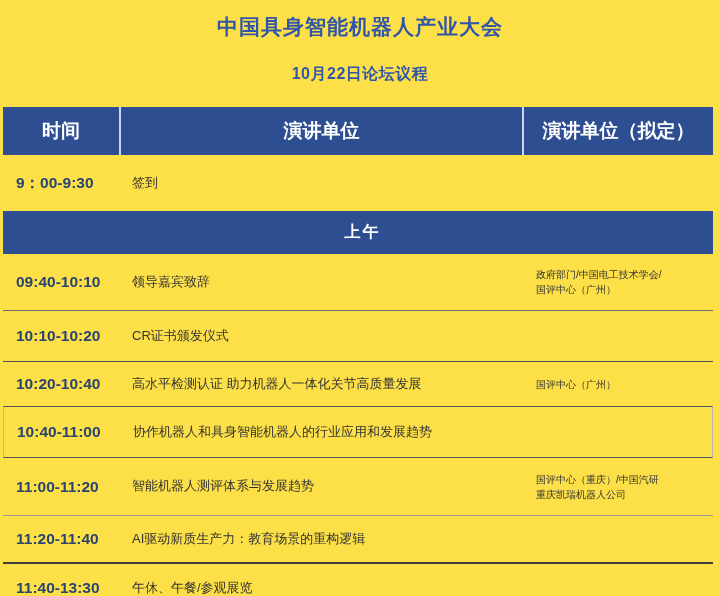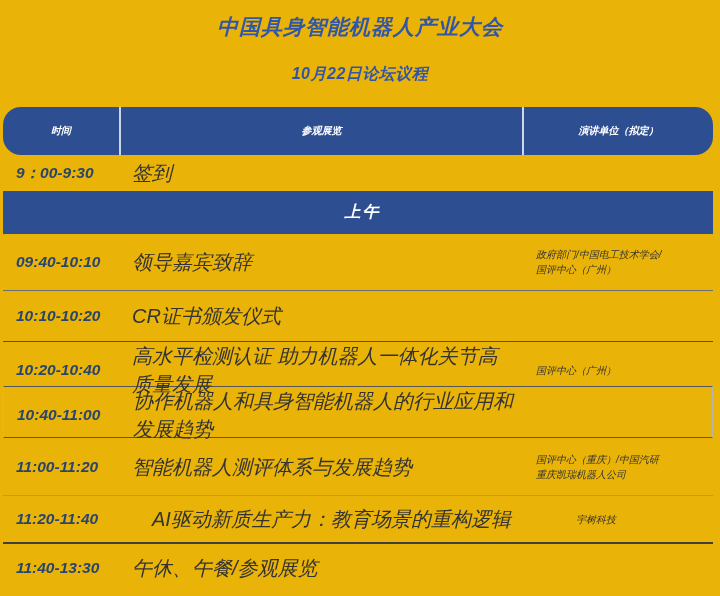--- a/index.html
+++ b/index.html
@@ -1,21 +1,21 @@
 <!DOCTYPE html>
 <html><head>
 <meta charset="utf-8">
 <style>
   * { margin: 0; padding: 0; box-sizing: border-box; }
   html, body { width: 720px; height: 596px; background: #ffffff; overflow: hidden; }
   body {
     font-family: "Liberation Sans", "DejaVu Sans", sans-serif;
     color: #333333;
   }
-  .page { width: 720px; height: 596px; background: #eab308; position: relative; font-style: italic; }
+  .page { width: 720px; height: 596px; background: #fde047; position: relative; }
 
   .page-title {
     text-align: center;
     padding-top: 13px;
     font-size: 21px;
     font-weight: bold;
     color: #3156a8;
     letter-spacing: 1px;
   }
   .page-subtitle {
@@ -36,22 +36,21 @@
   .row {
     display: grid;
     grid-template-columns: 116px 403px 1fr;
     align-items: center;
   }
   .header-row {
     background: #2e4e92;
     height: 48px;
     color: #ffffff;
     font-weight: bold;
-    font-size: 10px;
-    border-radius: 18px;
+    font-size: 19px;
   }
   .header-row .cell { text-align: center; height: 100%; display: flex; align-items: center; justify-content: center; }
   .header-row .cell + .cell { border-left: 2px solid #ccd6e6; }
 
   .section-row {
     background: #2e4e92;
     height: 43px;
     color: #ffffff;
     font-weight: bold;
     font-size: 16px;
@@ -63,63 +62,63 @@
   }
 
   .time-cell {
     font-weight: bold;
     font-size: 15.5px;
     color: #27456f;
     padding-left: 13px;
     white-space: nowrap;
   }
   .topic-cell {
-    font-size: 20px;
+    font-size: 13px;
     color: #333333;
     padding-left: 13px;
     padding-right: 8px;
     line-height: 1.4;
   }
   .speaker-cell {
     font-size: 10px;
     color: #333333;
     padding-left: 14px;
     padding-right: 6px;
     line-height: 1.5;
     white-space: pre-line;
   }
 
-  .r-signin { height: 36px; }
+  .r-signin { height: 56px; }
   .r1 { height: 57px; border-bottom: 1px solid #6e6e6e; }
   .r2 { height: 51px; border-bottom: 1px solid #4f4f4f; }
   .r3 { height: 44px; }
   .r4 {
     height: 52px;
     border-top: 1px solid #555555;
     border-bottom: 1px solid #555555;
     border-left: 1px solid #b5b5b5;
     border-right: 1px solid #b5b5b5;
   }
   .r5 { height: 58px; border-bottom: 1px solid #9a9a9a; }
-  .r6 { height: 48px; border-bottom: 2px solid #3f3f3f; gap: 20px; }
+  .r6 { height: 48px; border-bottom: 2px solid #3f3f3f; }
   .r7 { height: 48px; }
 </style>
 </head>
 <body>
 
 <div class="page">
 
   <div class="page-title">中国具身智能机器人产业大会</div>
   <div class="page-subtitle">10月22日论坛议程</div>
 
   <div class="table">
 
     <div class="row header-row">
       <div class="cell">时间</div>
-      <div class="cell">参观展览</div>
+      <div class="cell">演讲单位</div>
       <div class="cell">演讲单位（拟定）</div>
     </div>
 
     <div class="row r-signin">
       <div class="time-cell">9：00-9:30</div>
       <div class="topic-cell">签到</div>
       <div class="speaker-cell"></div>
     </div>
 
     <div class="section-row">上午</div>
@@ -151,21 +150,20 @@
     <div class="row r5">
       <div class="time-cell">11:00-11:20</div>
       <div class="topic-cell">智能机器人测评体系与发展趋势</div>
       <div class="speaker-cell">国评中心（重庆）/中国汽研
 重庆凯瑞机器人公司</div>
     </div>
 
     <div class="row r6">
       <div class="time-cell">11:20-11:40</div>
       <div class="topic-cell">AI驱动新质生产力：教育场景的重构逻辑</div>
-      <div class="speaker-cell">宇树科技</div>
     </div>
 
     <div class="row r7">
       <div class="time-cell">11:40-13:30</div>
       <div class="topic-cell">午休、午餐/参观展览</div>
       <div class="speaker-cell"></div>
     </div>
 
   </div>
 </div>

